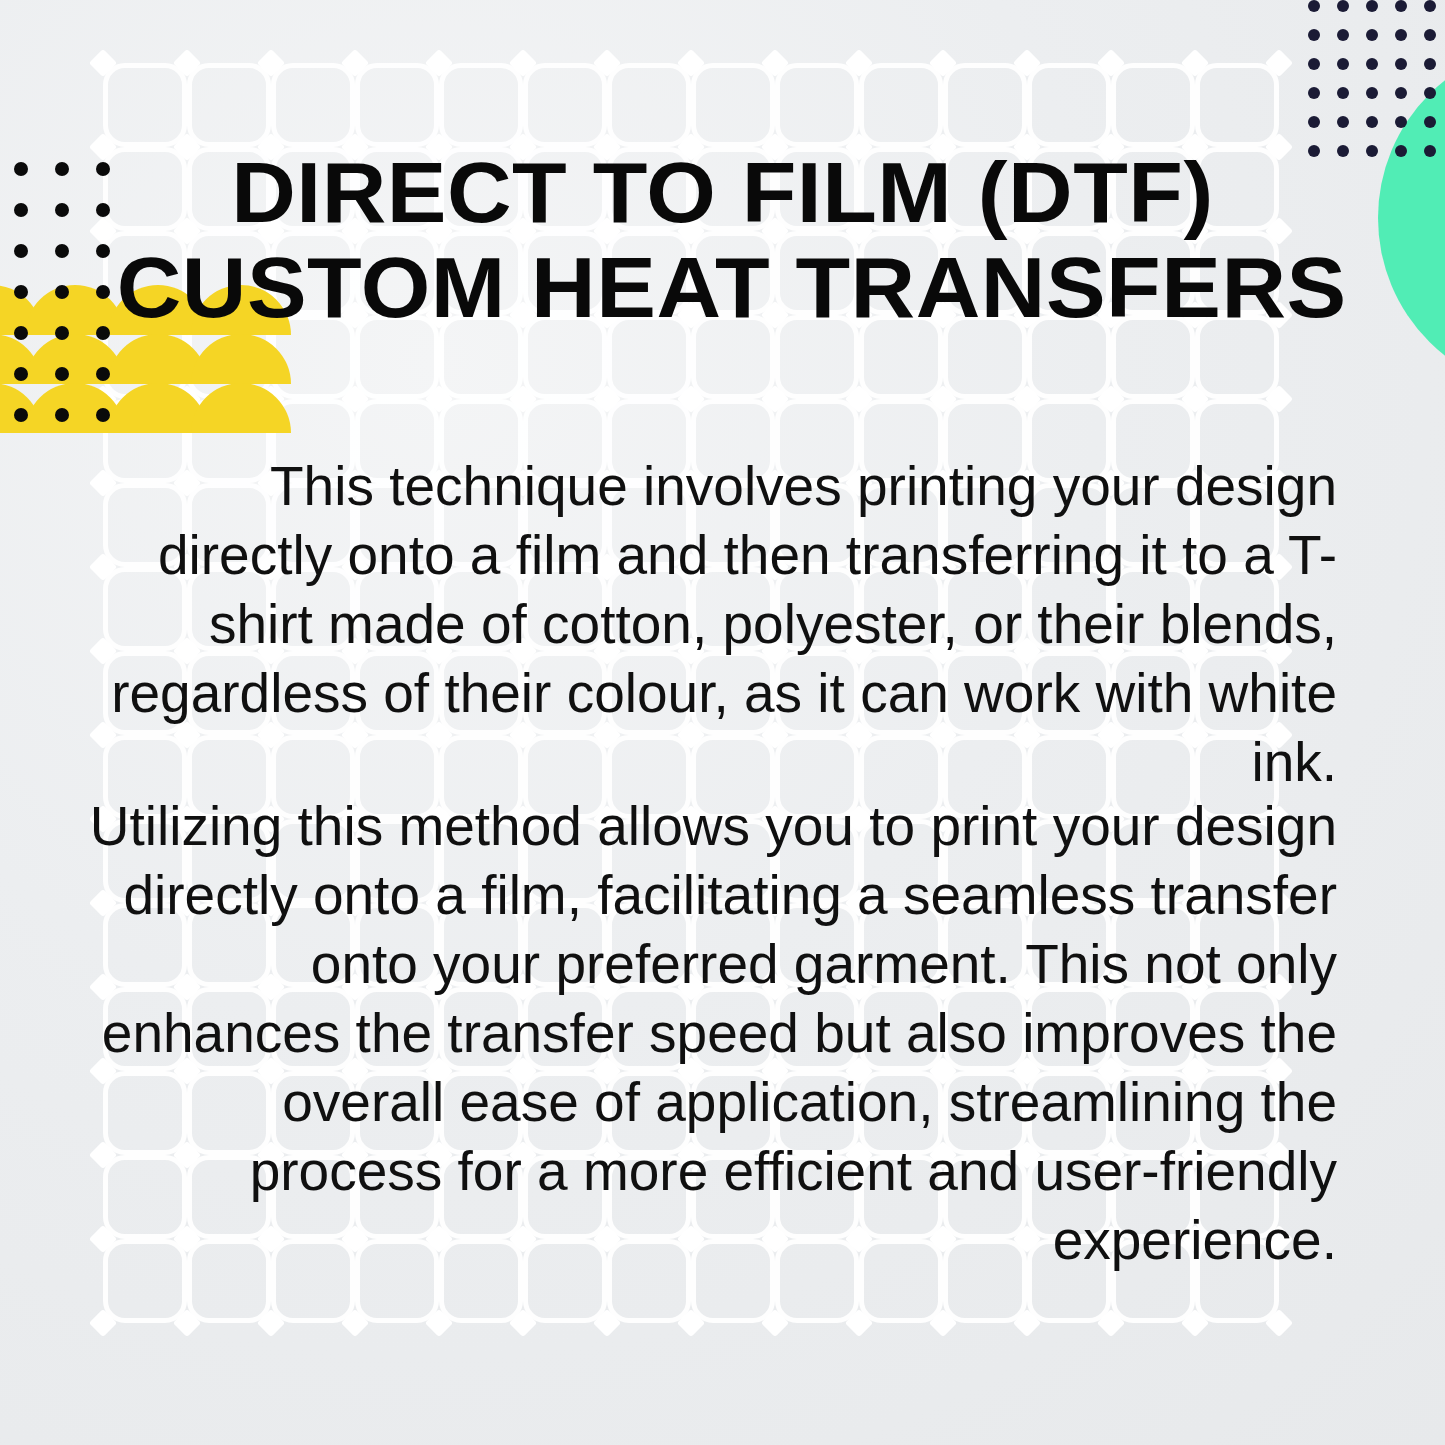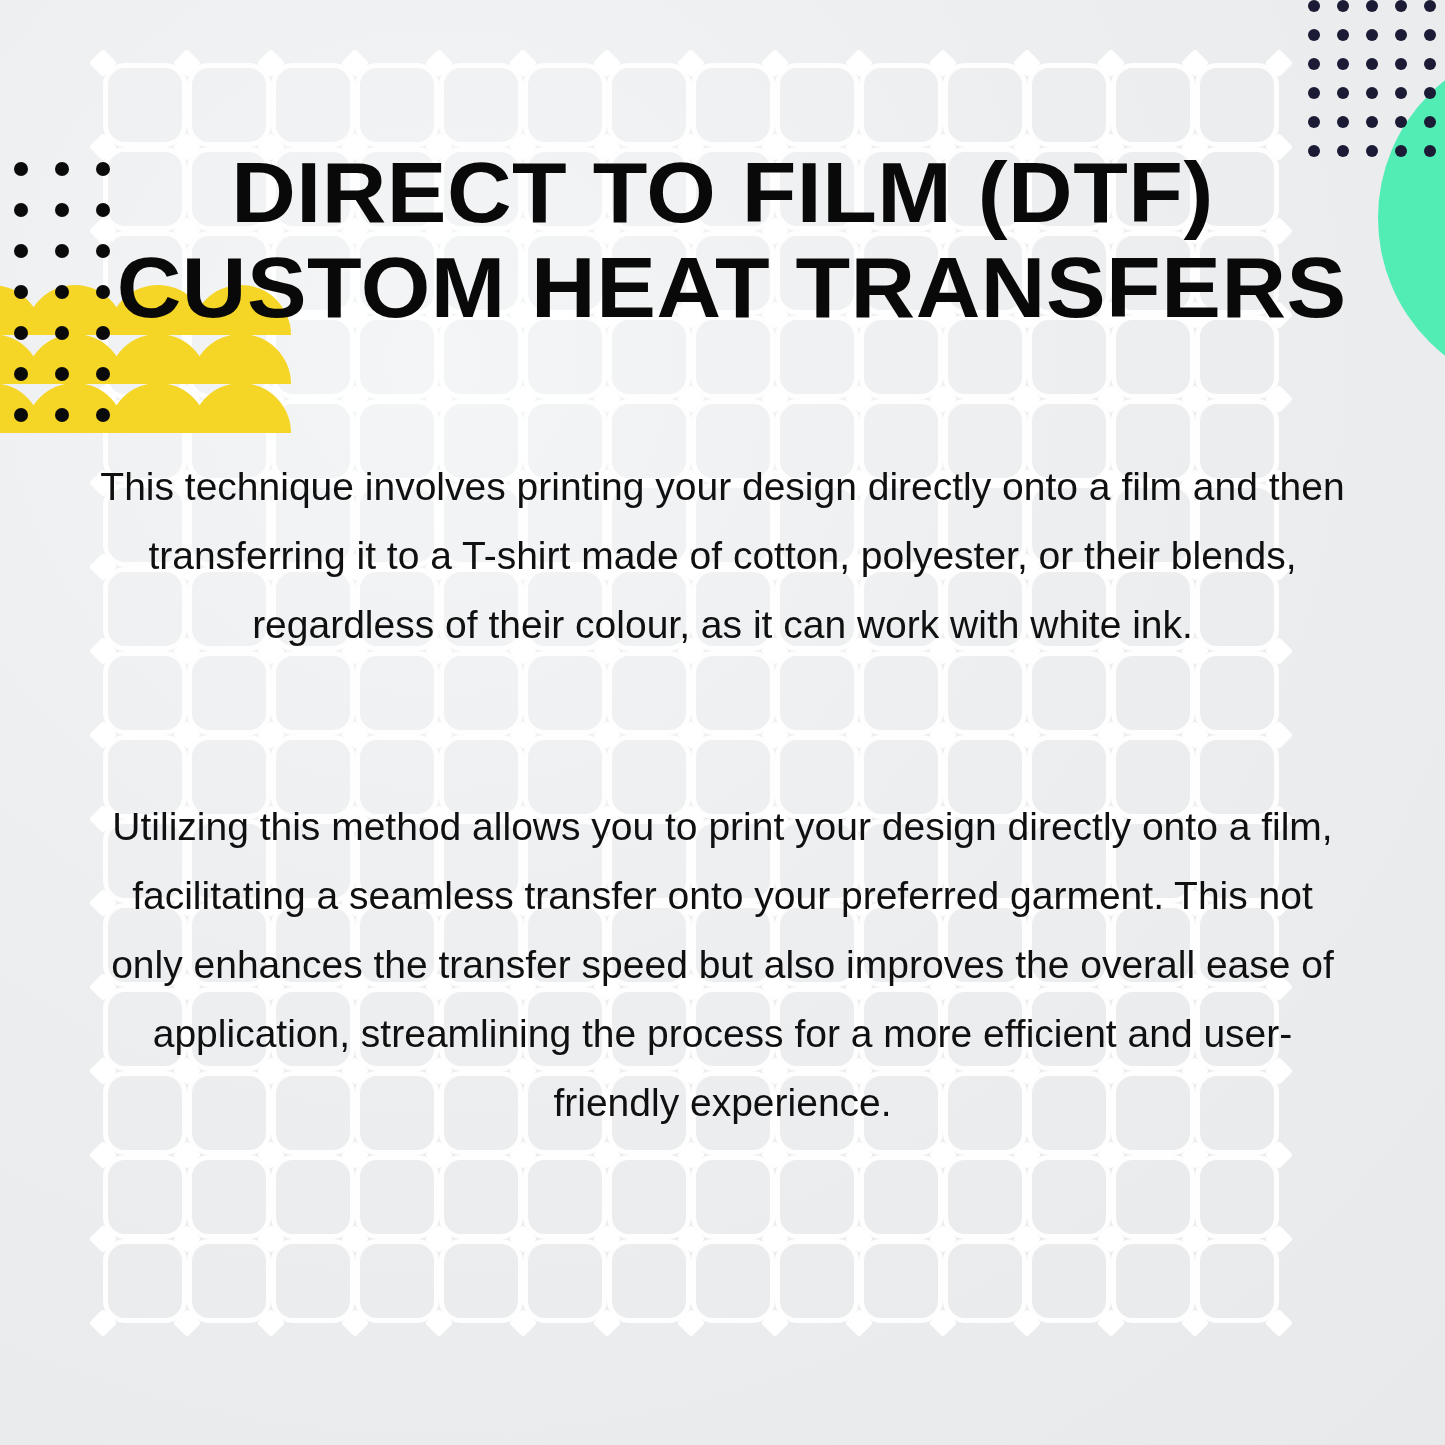--- a/index.html
+++ b/index.html
@@ -117,26 +117,26 @@
     letter-spacing: 0.5px;
     color: #090909;
     text-transform: uppercase;
     transform: scaleX(1.04);
     transform-origin: center top;
   }
   .title .tline { display: block; white-space: nowrap; }
 
   .body-block {
     position: absolute;
-    left: 95px;
+    left: 82px;
     width: 1255px;
-    text-align: center;
+    text-align: right;
     color: #101010;
     font-family: "Liberation Sans Narrow", "Liberation Sans", sans-serif;
-    font-size: 39px;
+    font-size: 55px;
     line-height: 69px;
     font-weight: 400;
   }
   #para1 { top: 452px; }
   #para2 { top: 792px; }
 </style>
 </head>
 <body>
 
 <div id="poster">

